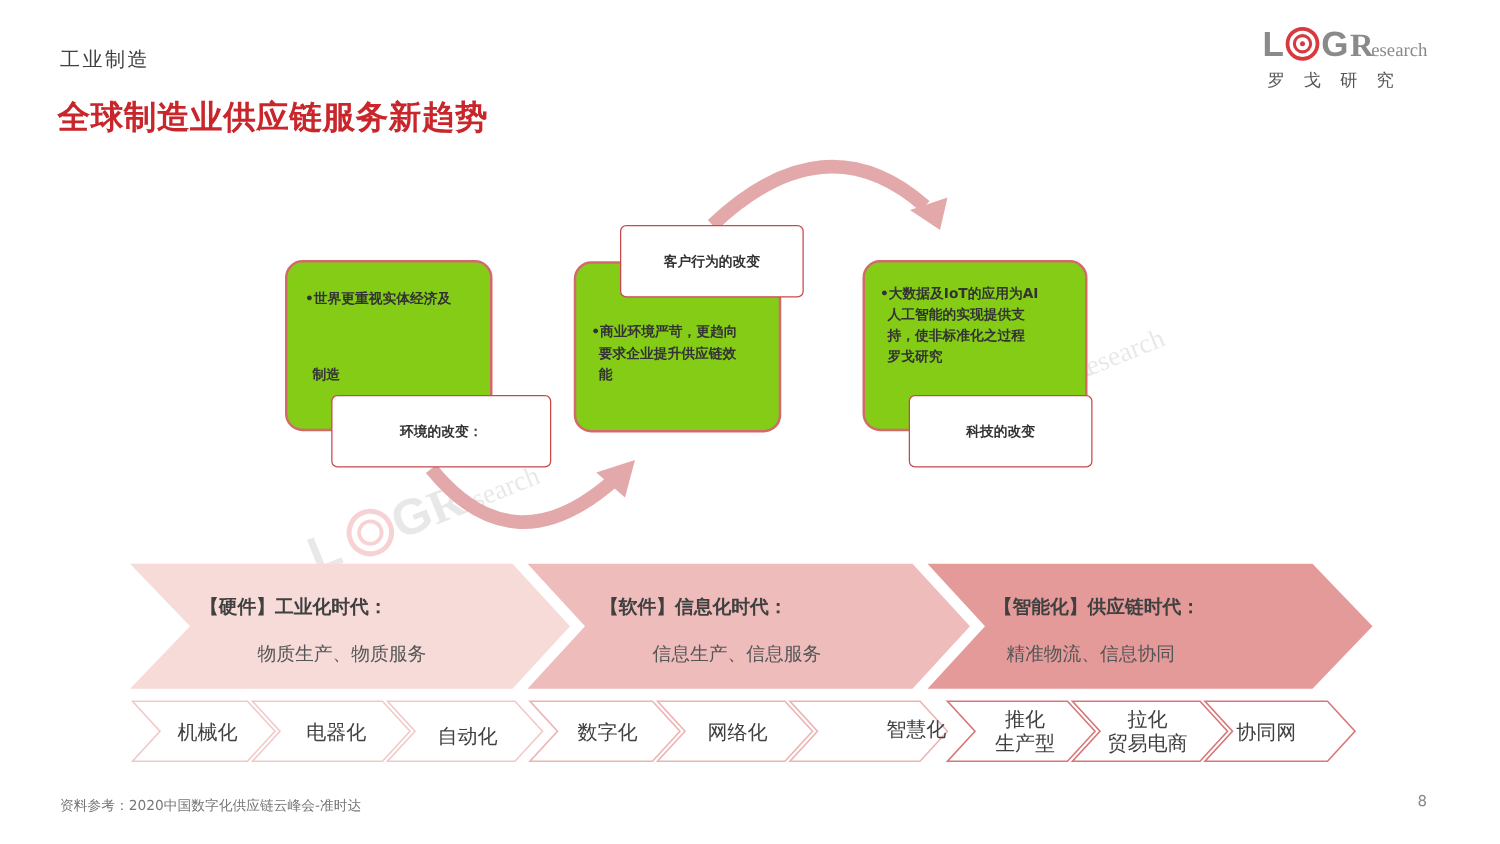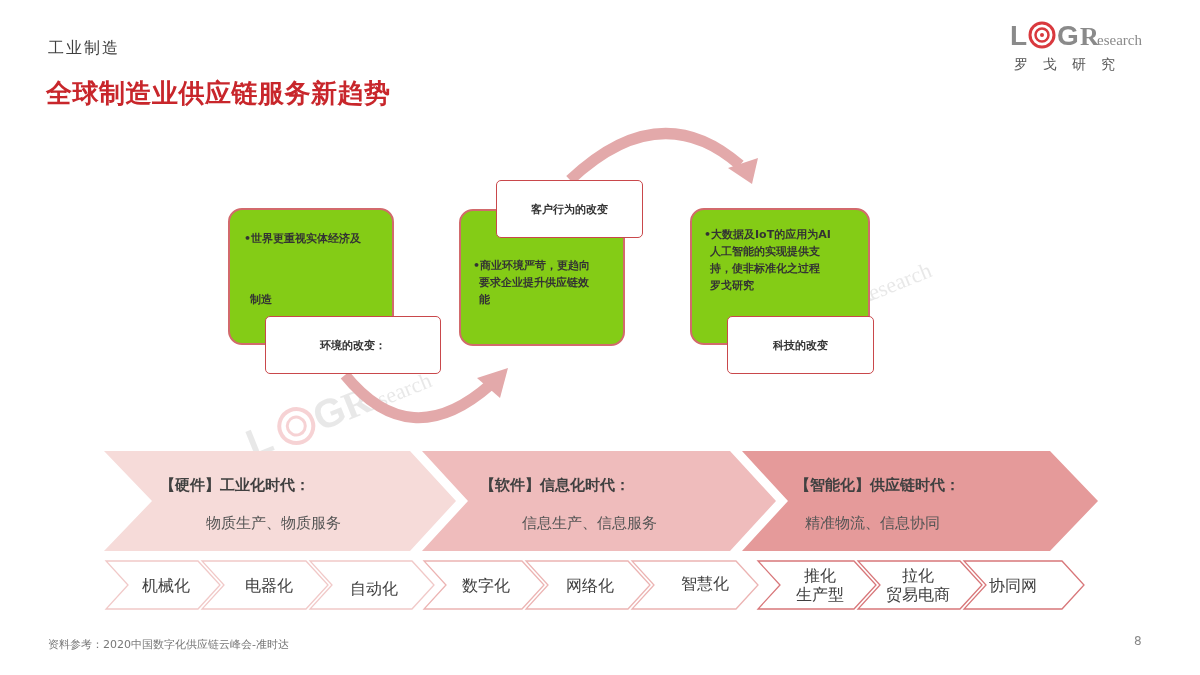--- a/index.html
+++ b/index.html
@@ -150,21 +150,21 @@
 
 <div class="era-text era-head" style="left:795px; top:476px;">【智能化】供应链时代：</div>
 <div class="era-text era-sub" style="left:805px; top:514px;">精准物流、信息协同</div>
 
 <div class="step-label" style="left:126px; top:561px; width:80px; height:48px;">机械化</div>
 <div class="step-label" style="left:224px; top:561px; width:90px; height:48px;">电器化</div>
 <div class="step-label" style="left:330px; top:561px; width:88px; height:54px;">自动化</div>
 
 <div class="step-label" style="left:444px; top:561px; width:84px; height:48px;">数字化</div>
 <div class="step-label" style="left:546px; top:561px; width:88px; height:48px;">网络化</div>
-<div class="step-label" style="left:660px; top:561px; width:90px; height:44px;">智慧化</div>
+<div class="step-label" style="left:688px; top:561px; width:90px; height:44px;">智慧化</div>
 
 <div class="step-label" style="left:778px; top:563px; width:84px; height:44px; flex-direction:column;">
   <span>推化</span>
   <span>生产型</span>
 </div>
 <div class="step-label" style="left:870px; top:563px; width:96px; height:44px; flex-direction:column;">
   <span>拉化</span>
   <span>贸易电商</span>
 </div>
 <div class="step-label" style="left:978px; top:561px; width:70px; height:48px;">协同网</div>

